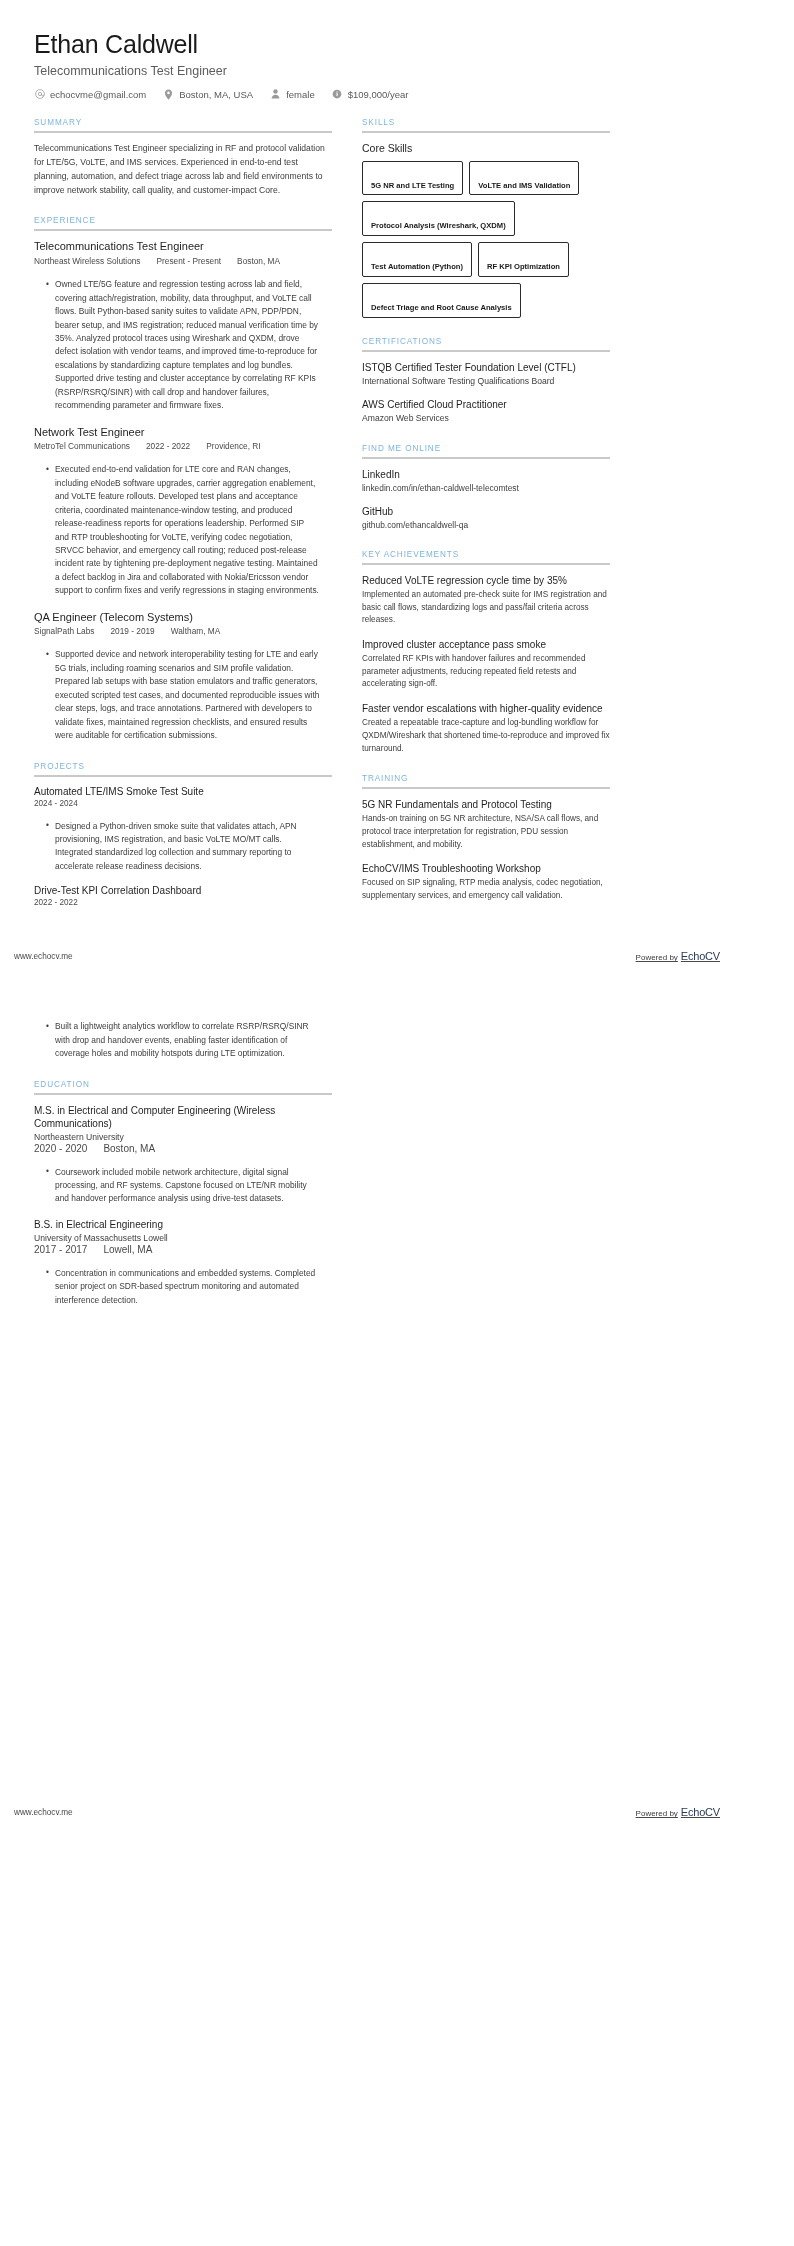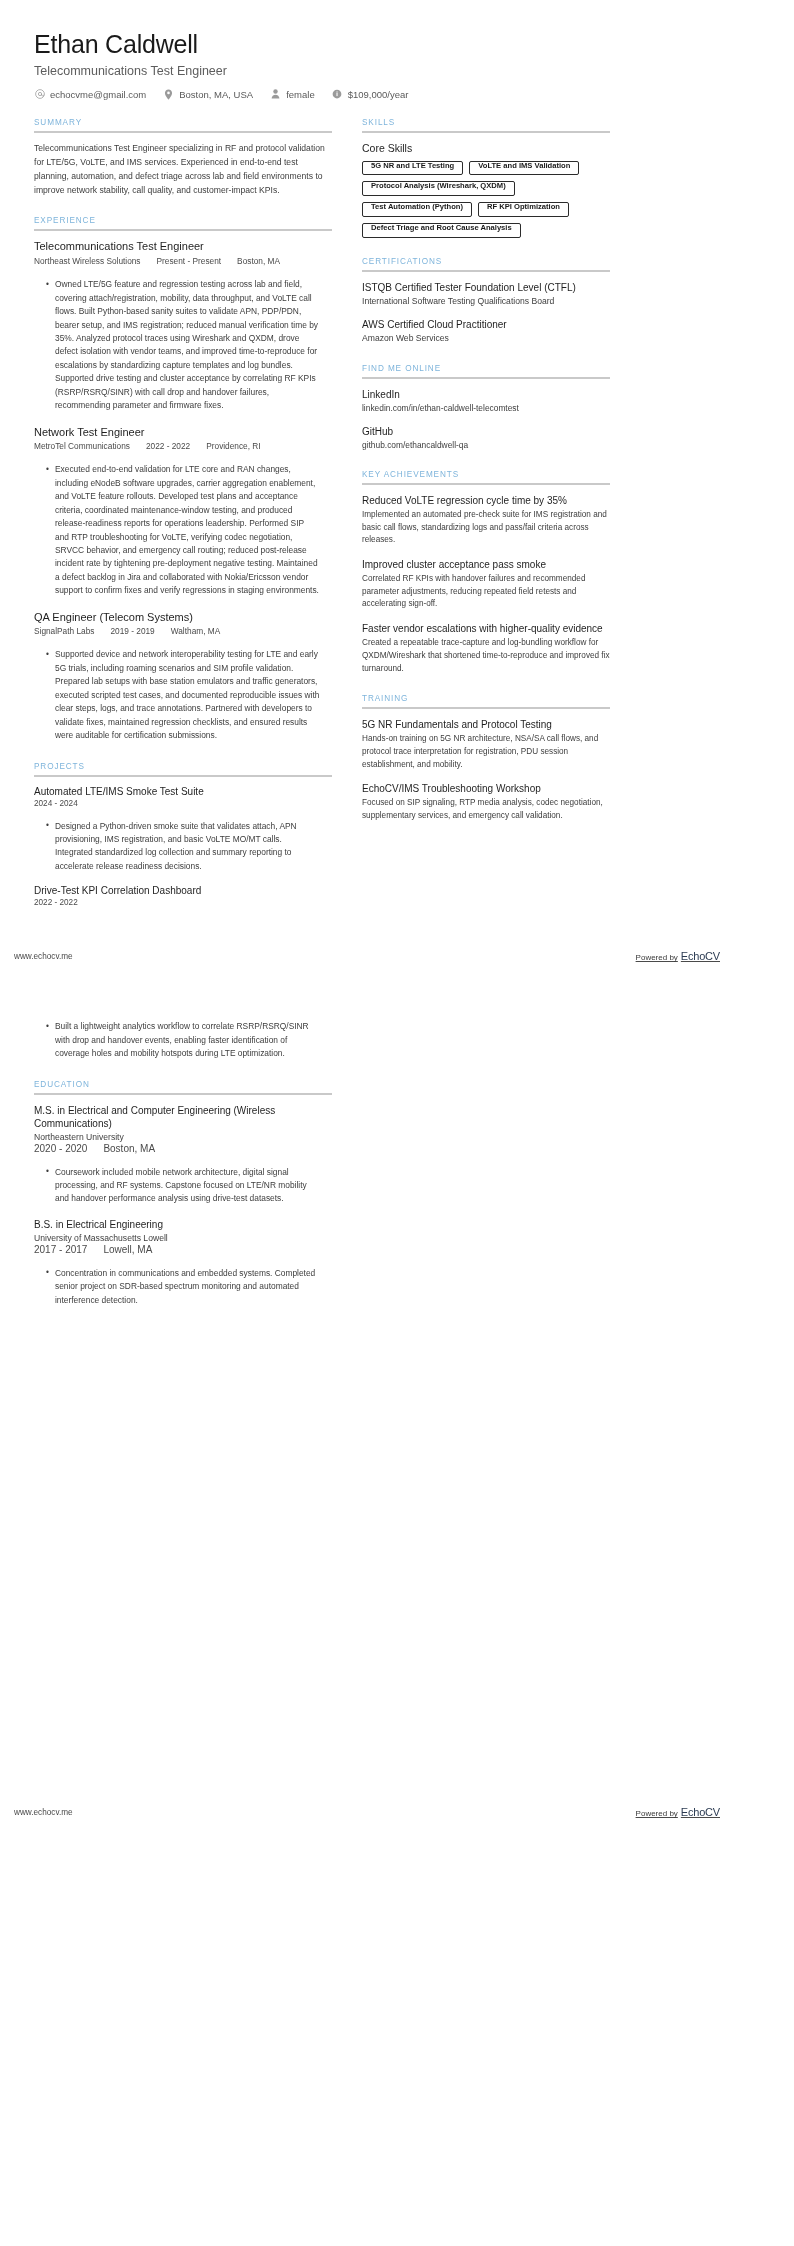--- a/index.html
+++ b/index.html
@@ -179,21 +179,21 @@
     margin-bottom: 7px;
   }
   .chips {
     display: flex;
     flex-wrap: wrap;
     gap: 6px;
   }
   .chip {
     border: 1.1px solid #2b2b2b;
     border-radius: 2px;
-    padding: 0 8px 4px 8px;
+    padding: 20px 8px 4px 8px;
     font-size: 7.6px;
     font-weight: bold;
     color: #1a1a1a;
     line-height: 1.15;
     white-space: nowrap;
     background: #fff;
   }
 
   
   .rblock { margin-bottom: 11px; }
@@ -296,21 +296,21 @@
       </div>
     </div>
 
     <div class="cols">
 
       <div class="col-left">
 
         <div class="sec">
           <div class="sec-h">SUMMARY</div>
           <div class="sec-rule"></div>
-          <div class="para">Telecommunications Test Engineer specializing in RF and protocol validation for LTE/5G, VoLTE, and IMS services. Experienced in end-to-end test planning, automation, and defect triage across lab and field environments to improve network stability, call quality, and customer-impact KPIs.</div>
+          <div class="para">Telecommunications Test Engineer specializing in RF and protocol validation for LTE/5G, VoLTE, and IMS services. Experienced in end-to-end test planning, automation, and defect triage across lab and field environments to improve network stability, call quality, and customer-impact Core.</div>
         </div>
 
         <div class="sec">
           <div class="sec-h">EXPERIENCE</div>
           <div class="sec-rule"></div>
 
           <div class="job">
             <div class="job-title">Telecommunications Test Engineer</div>
             <div class="job-meta">
               <span class="company">Northeast Wireless Solutions</span>

